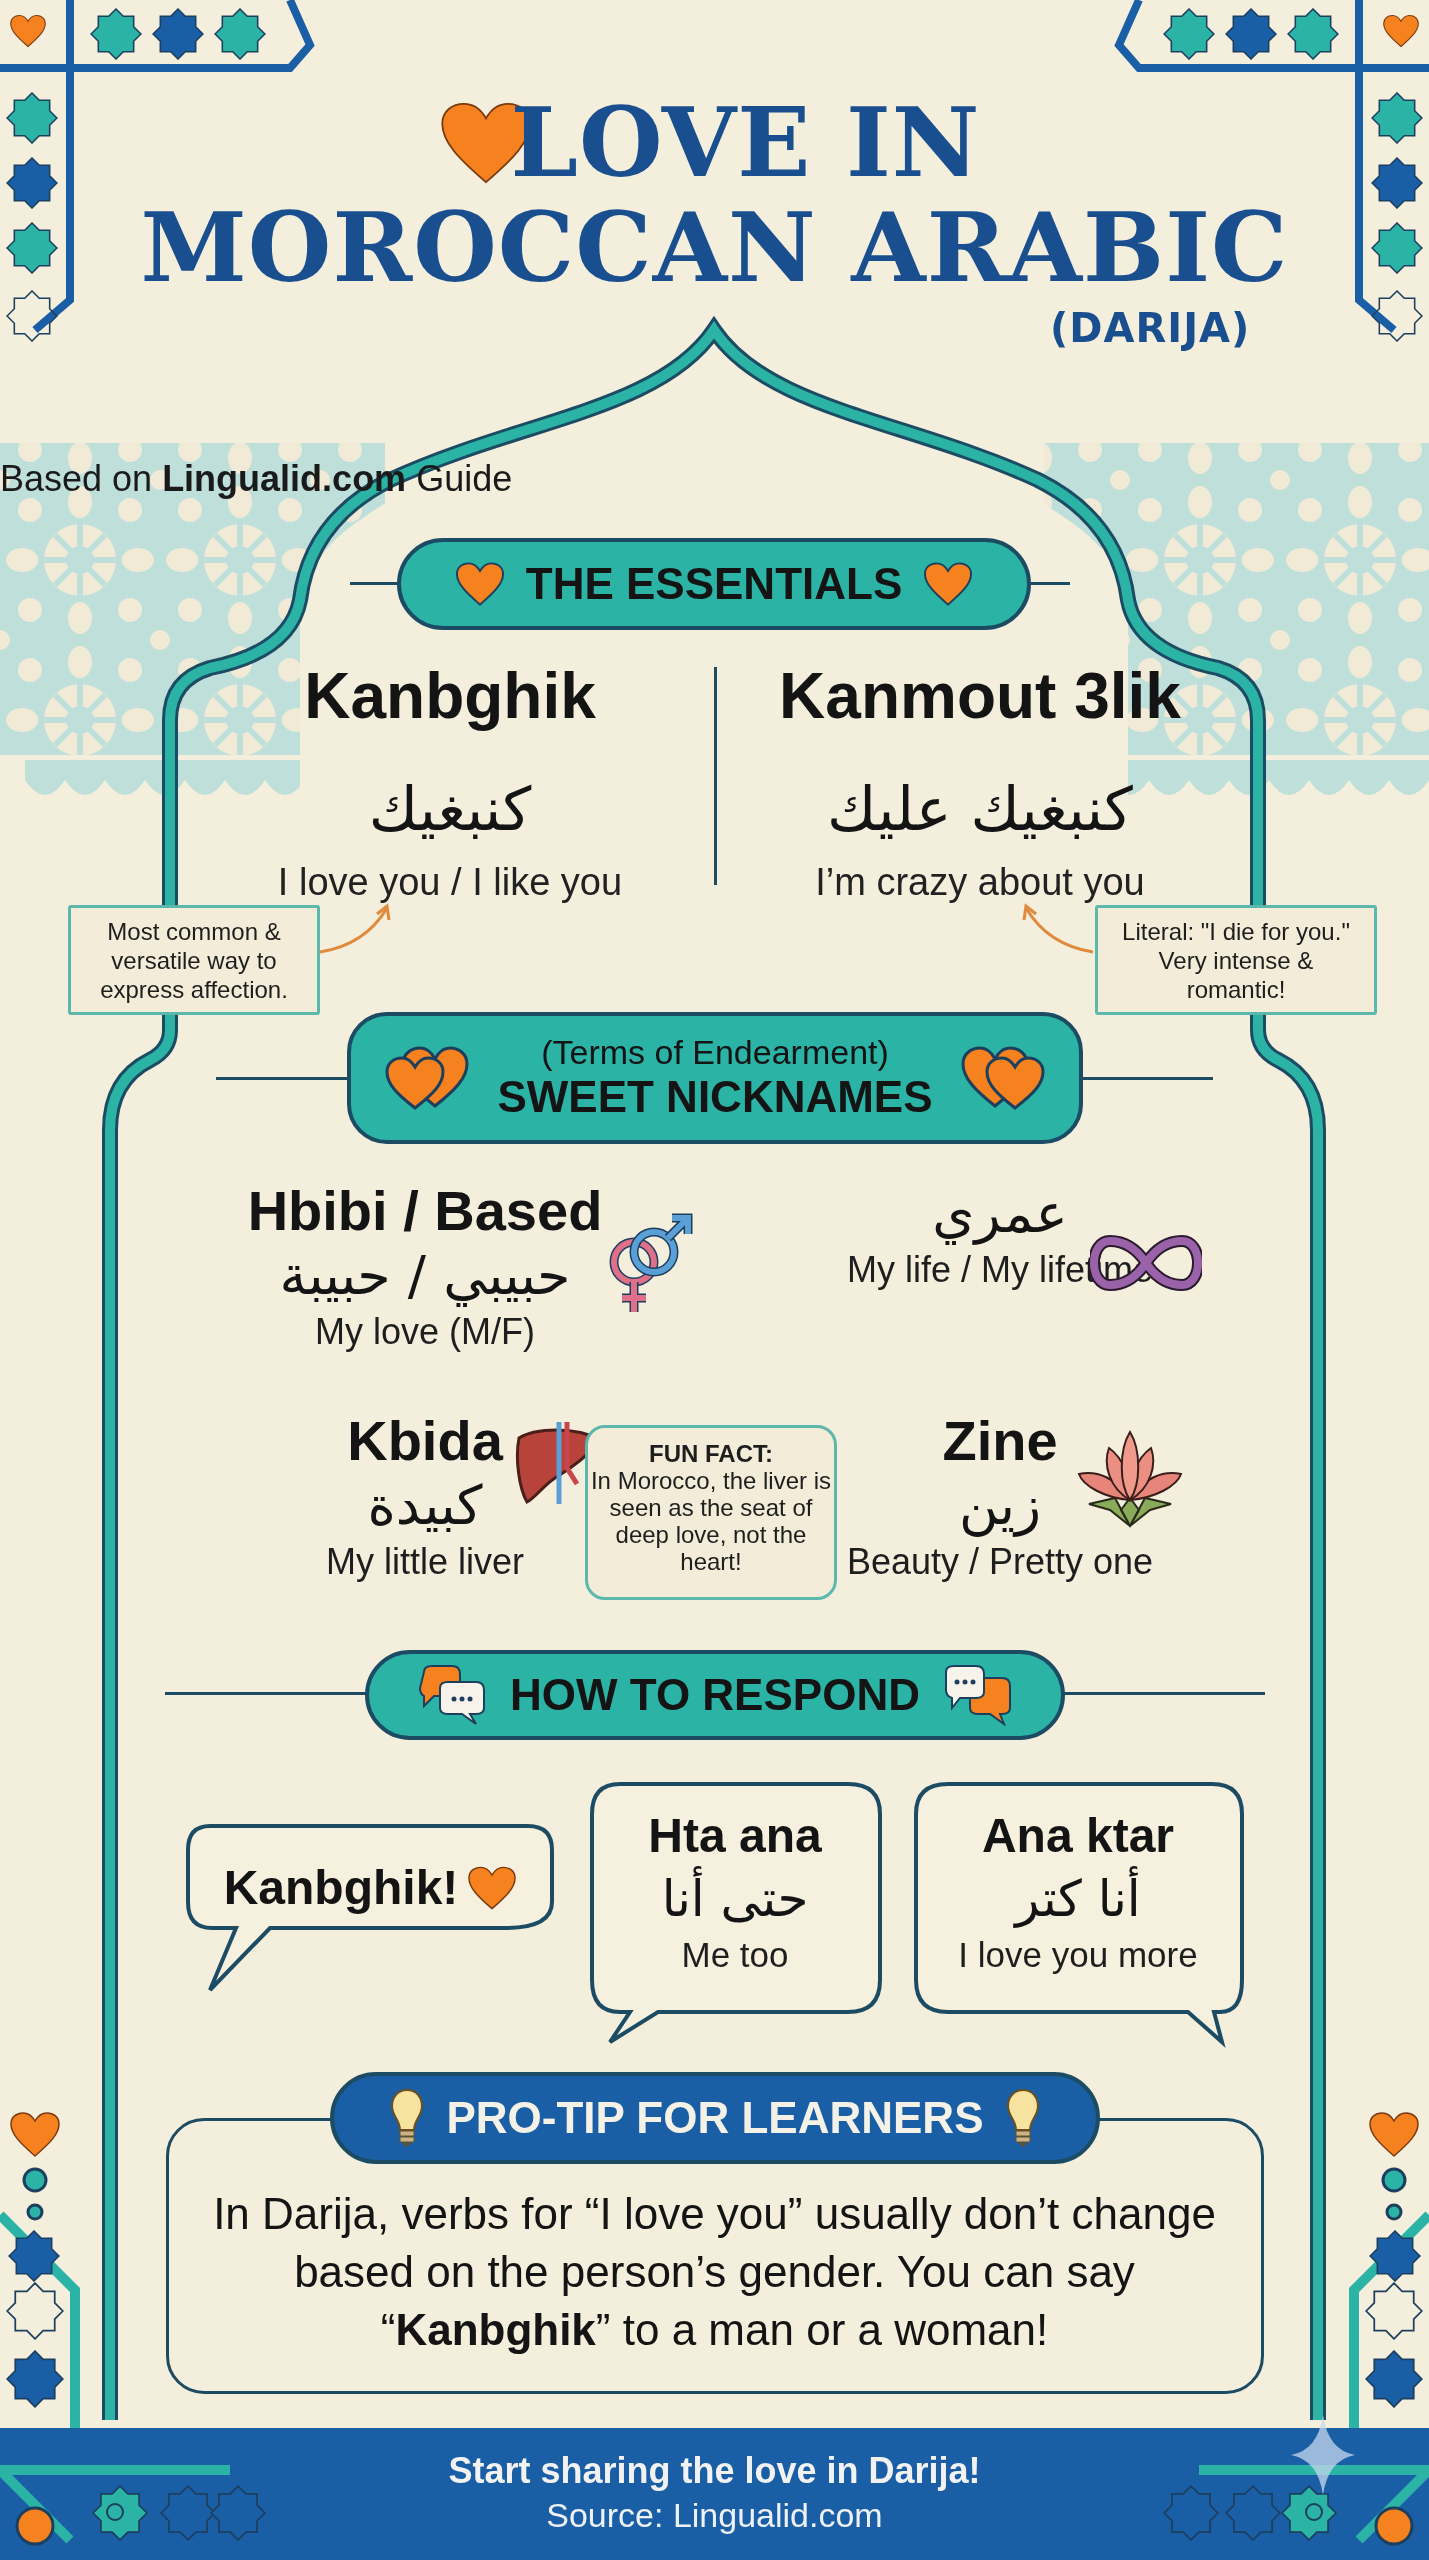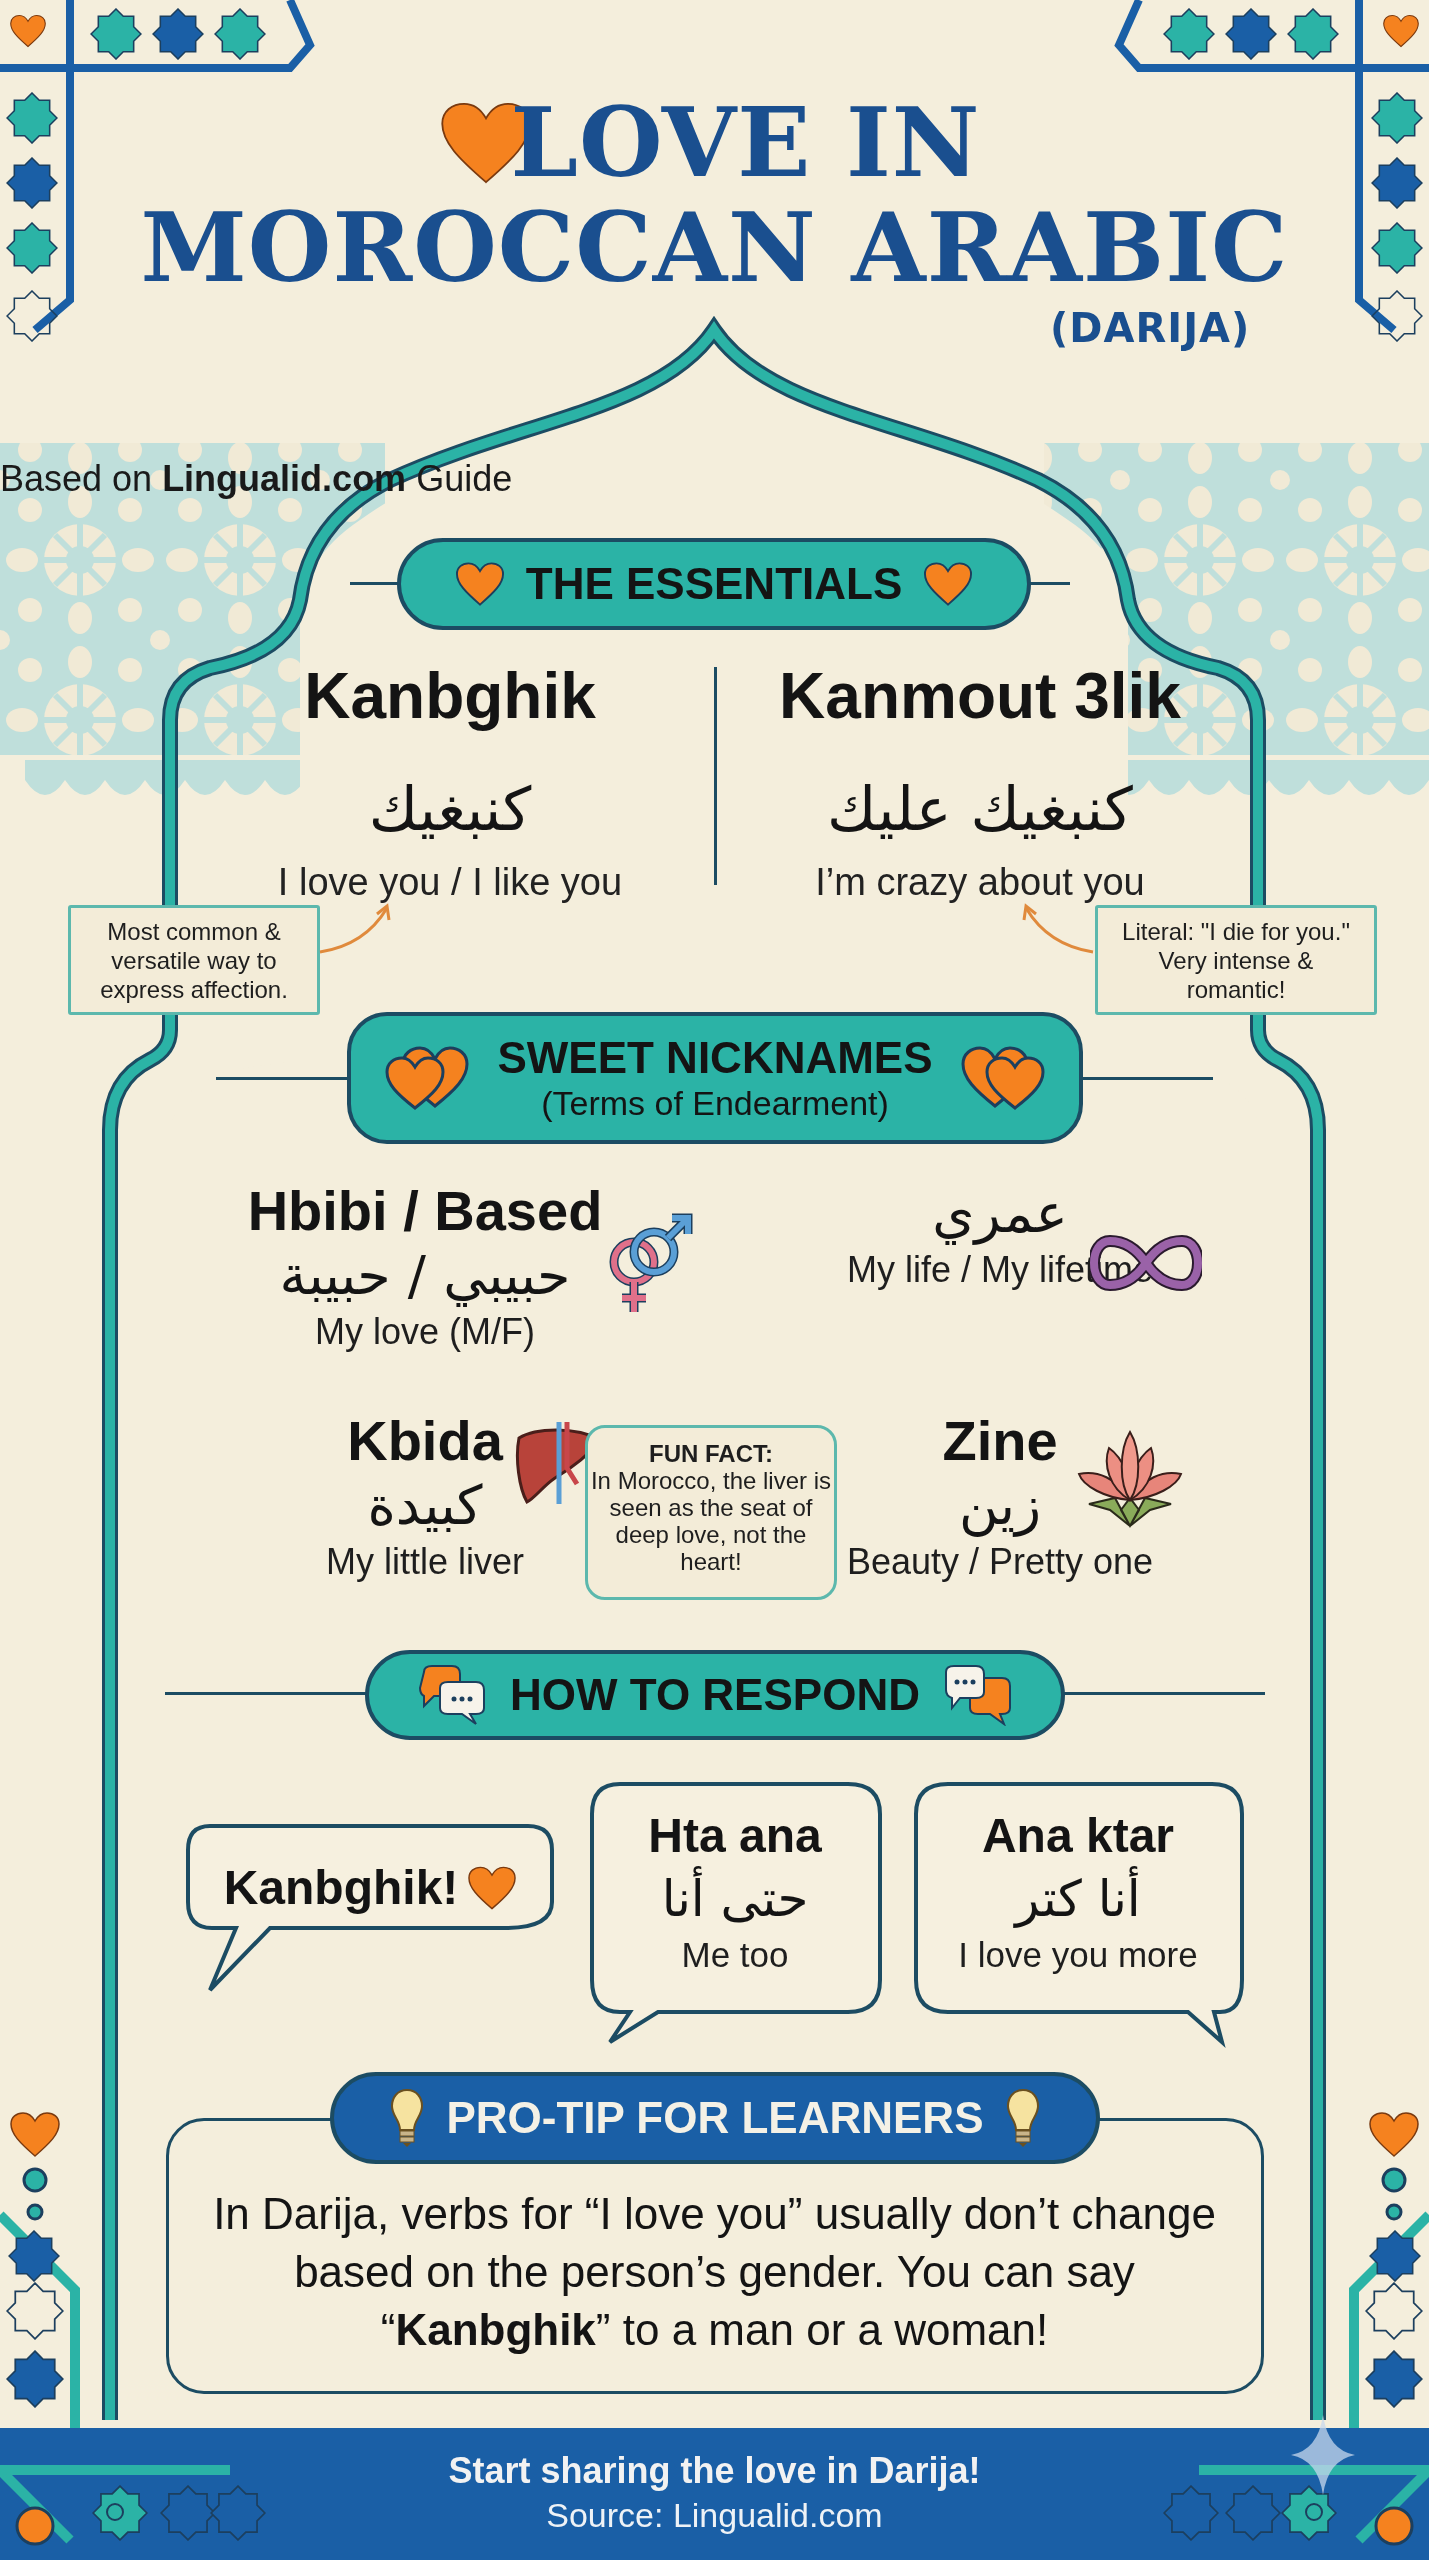--- a/index.html
+++ b/index.html
@@ -232,22 +232,22 @@
   <path d="M18 14 L8 6 L6 20" fill="none" stroke="#e08a3c" stroke-width="3"></path>
 </svg>
 
 <div class="pill-rule" style="left:216px; top:1077px; width:997px;"></div>
 <div class="pill" style="left:347px; top:1012px; width:736px; height:132px; border-radius:40px;">
   <svg width="92" height="64" viewBox="0 0 92 64">
     <path d="M52 60 C32 44 20 32 20 18 C20 8 28 2 37 2 C44 2 49 7 52 13 C55 7 60 2 67 2 C76 2 84 8 84 18 C84 32 72 44 52 60Z" fill="#f5821f" stroke="#1c3f5e" stroke-width="3"></path>
     <path d="M32 62 C14 48 4 38 4 26 C4 17 11 12 19 12 C25 12 29 16 32 21 C35 16 39 12 45 12 C53 12 60 17 60 26 C60 38 50 48 32 62Z" fill="#f5821f" stroke="#1c3f5e" stroke-width="3"></path>
   </svg>
   <div class="ptxt">
+    <div style="font-size:34px; font-weight:normal;">(Terms of Endearment)</div>
     <div style="font-size:44px;">SWEET NICKNAMES</div>
-    <div style="font-size:34px; font-weight:normal;">(Terms of Endearment)</div>
   </div>
   <svg width="92" height="64" viewBox="0 0 92 64">
     <path d="M40 60 C20 44 8 32 8 18 C8 8 16 2 25 2 C32 2 37 7 40 13 C43 7 48 2 55 2 C64 2 72 8 72 18 C72 32 60 44 40 60Z" fill="#f5821f" stroke="#1c3f5e" stroke-width="3"></path>
     <path d="M60 62 C42 48 32 38 32 26 C32 17 39 12 47 12 C53 12 57 16 60 21 C63 16 67 12 73 12 C81 12 88 17 88 26 C88 38 78 48 60 62Z" fill="#f5821f" stroke="#1c3f5e" stroke-width="3"></path>
   </svg>
 </div>
 
 <div class="nick" style="left:200px; top:1180px; width:450px;">
   <div class="nick-term">Hbibi / Based</div>
   <div class="nick-ar">حبيبي / حبيبة</div>

